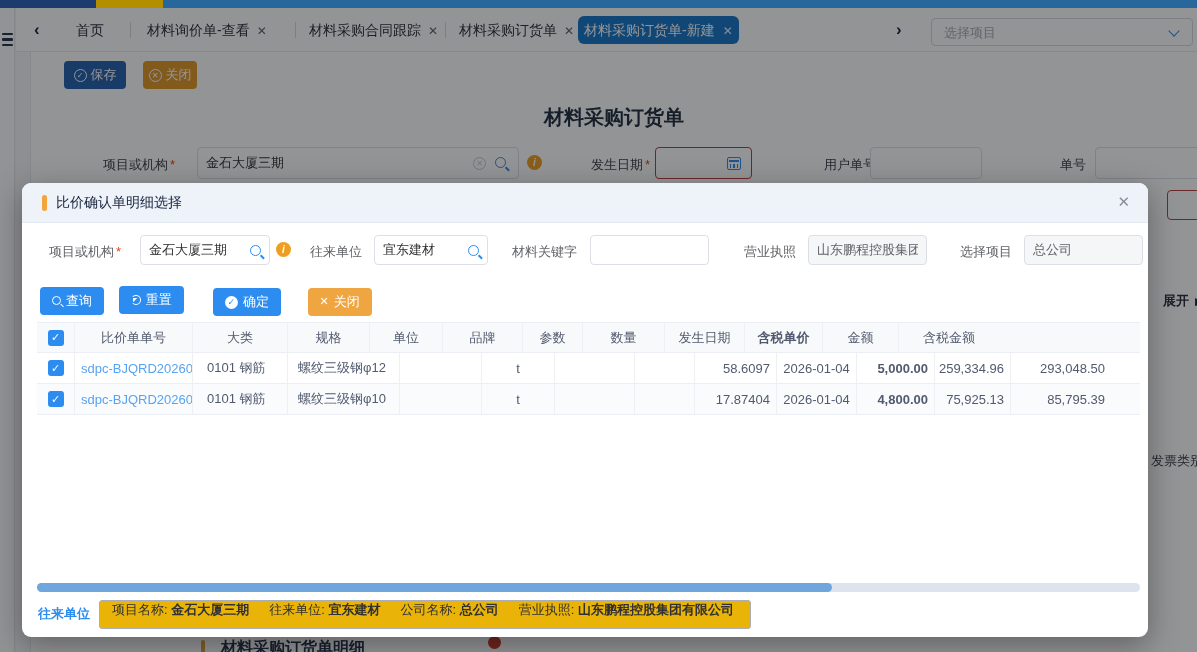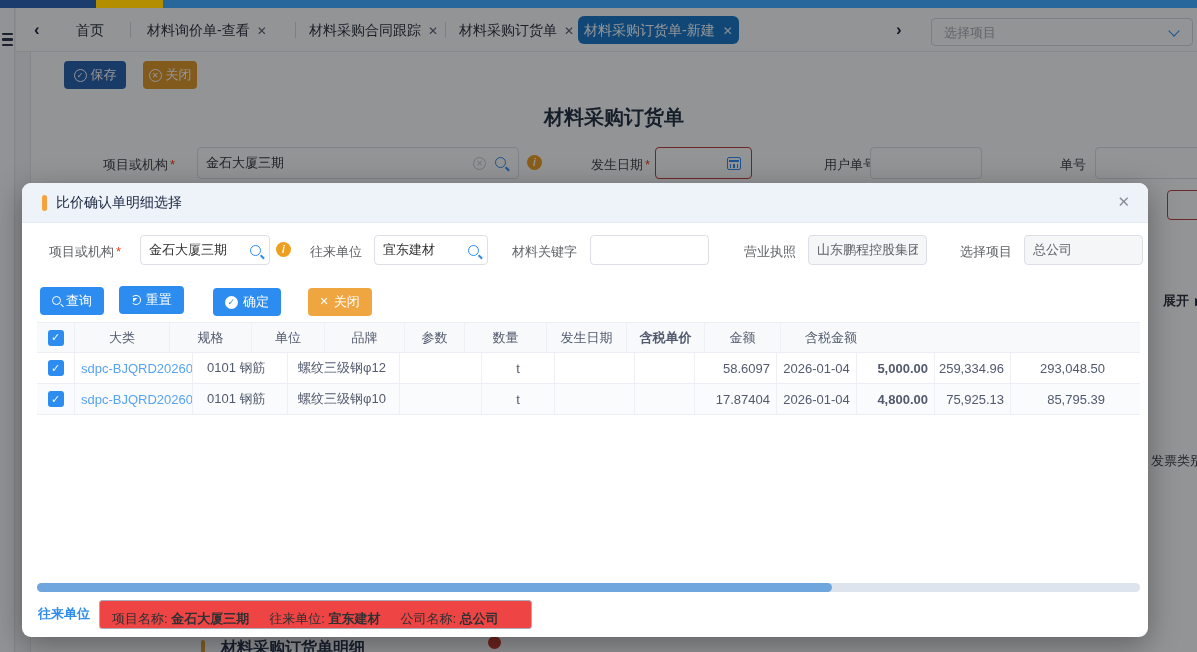--- a/index.html
+++ b/index.html
@@ -98,21 +98,21 @@
   .w-c5{width:73px;} .w-c6{width:80px;} .w-c7{width:60px;} .w-c8{width:82px;} .w-c9{width:80px;}
   .w-c10{width:78px;font-weight:bold;} .w-c11{width:76px;} .w-c12{width:100px; border-right:none;}
   .cbx { display:inline-flex; align-items:center; justify-content:center; width:16px; height:16px; background:#2d8cf0; border-radius:3px; color:#fff; font-size:11px; cursor:pointer; }
   .link { color:#57a3f3; cursor:pointer; }
 
   .m-scroll { position:absolute; left:15px; top:400px; width:1103px; height:9px; background:#dde4ee; border-radius:5px; }
   .m-scroll .thumb { position:absolute; left:0; top:0; width:795px; height:9px; background:#6ea6dd; border-radius:5px; cursor:pointer; }
 
   .m-footer { position:absolute; left:16px; top:416px; height:30px; display:flex; align-items:center; }
   .qc-label { color:#2d8cf0; font-weight:bold; font-size:13px; margin-right:9px; }
-  .qc-box { display:flex; align-items:flex-end; height:29px; border:1px solid #a9aeb8; border-radius:3px; padding:0 12px; background:#ef4444; }
+  .qc-box { display:flex; align-items:flex-start; height:29px; border:1px solid #a9aeb8; border-radius:3px; padding:0 12px; background:#eab308; }
   .qc-box .pair { margin-right:20px; white-space:nowrap; font-size:13px; color:#303133; }
   .qc-box .pair b { font-weight:bold; }
 </style>
 </head>
 <body>
 
 <div class="screen">
 
   <div class="bg">
     <div class="topstrip">
@@ -244,20 +244,21 @@
           <span class="ic-x">✕</span>
           <span>关闭</span>
         </button>
     </div>
 
     <div class="m-table">
       <div class="trow head">
         <div class="tcell w-cb">
             <span class="cbx">✓</span>
           </div>
+        <div class="tcell w-c1">比价单单号</div>
         <div class="tcell w-c2">大类</div>
         <div class="tcell w-c4">规格</div>
         <div class="tcell w-c5">单位</div>
         <div class="tcell w-c6">品牌</div>
         <div class="tcell w-c7">参数</div>
         <div class="tcell w-c8">数量</div>
         <div class="tcell w-c9">发生日期</div>
         <div class="tcell w-c10">含税单价</div>
         <div class="tcell w-c11">金额</div>
         <div class="tcell w-c12">含税金额</div>
@@ -307,16 +308,17 @@
     <div class="m-scroll">
       <div class="thumb"></div>
     </div>
 
     <div class="m-footer">
       <span class="qc-label">往来单位</span>
       <div class="qc-box">
         <span class="pair"><span>项目名称:</span> <b>金石大厦三期</b></span>
         <span class="pair"><span>往来单位:</span> <b>宜东建材</b></span>
         <span class="pair"><span>公司名称:</span> <b>总公司</b></span>
+        <span class="pair" style="margin-right:4px;"><span>营业执照:</span> <b>山东鹏程控股集团有限公司</b></span>
       </div>
     </div>
   </div>
 </div>
 
 </body></html>

